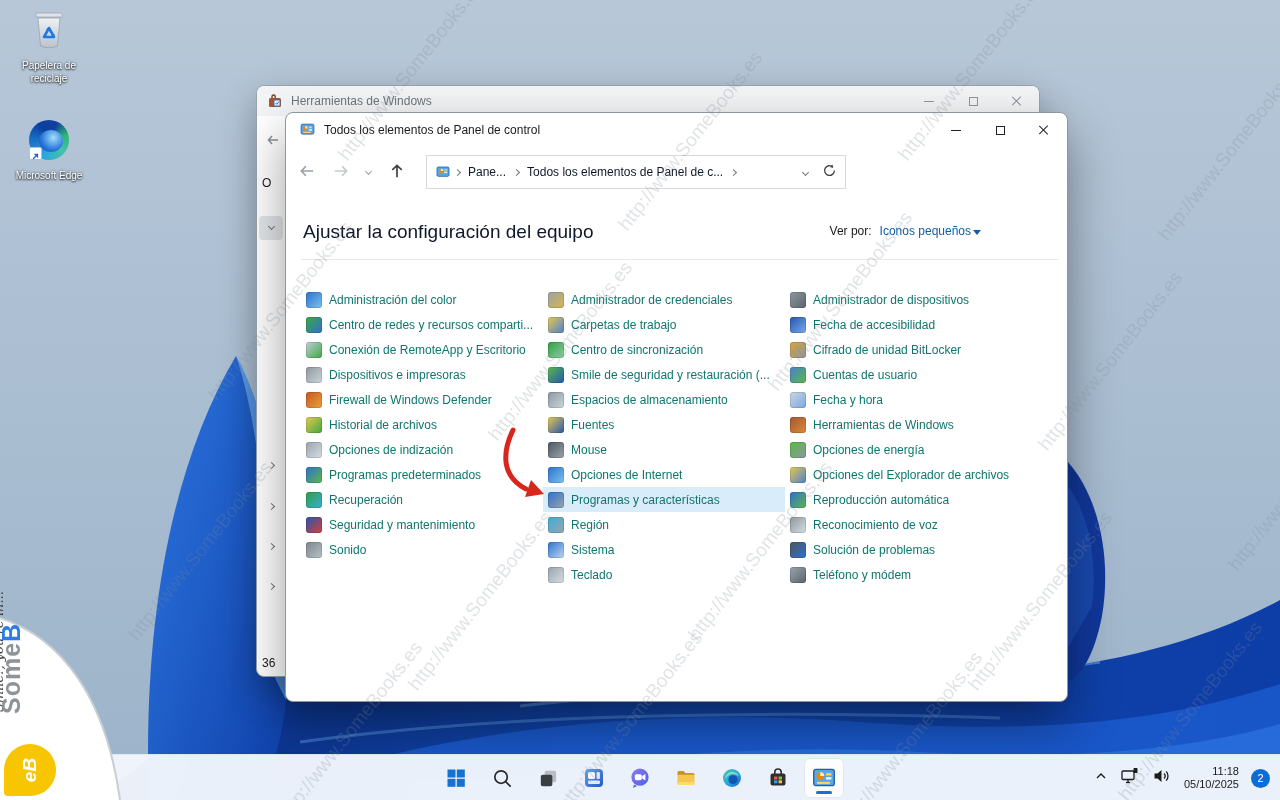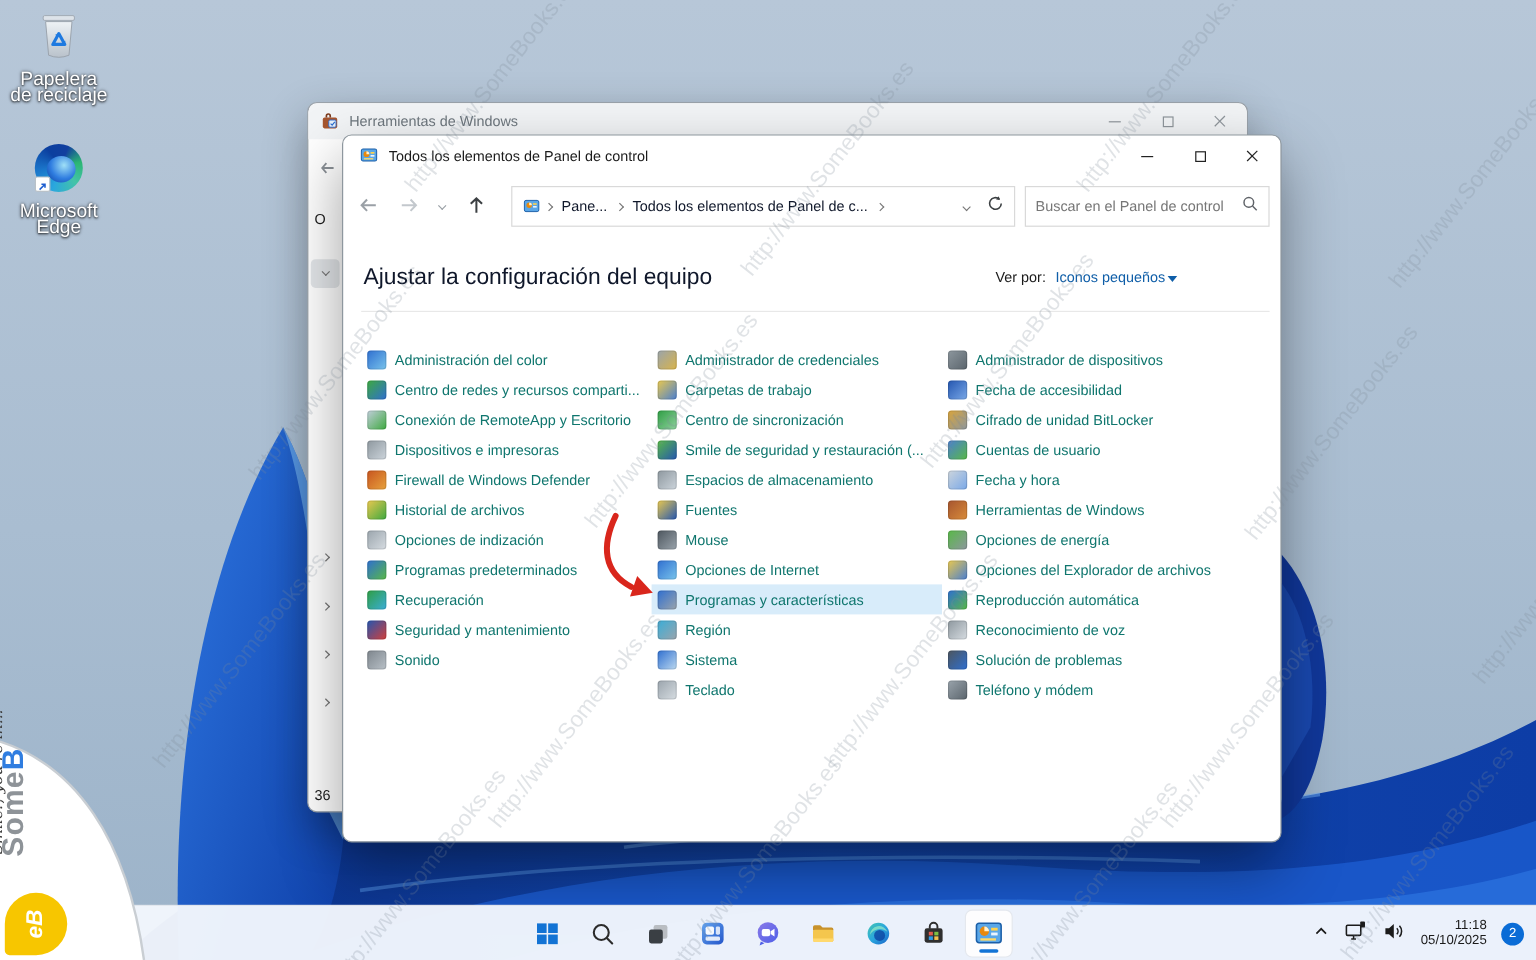--- a/index.html
+++ b/index.html
@@ -3,21 +3,21 @@
 <meta charset="utf-8">
 <style>
   * { margin:0; padding:0; box-sizing:border-box; }
   html,body { width:1280px; height:800px; overflow:hidden;
     font-family:"Liberation Sans","DejaVu Sans",sans-serif; }
   #screen { position:relative; width:1280px; height:800px; overflow:hidden; background:#aebfd2; }
   #bloom { position:absolute; inset:0; z-index:0; }
 
   
   .desktop-icon { position:absolute; width:86px; text-align:center; z-index:2; cursor:default; }
-  .desktop-icon .dlabel { display:block; margin-top:3px; font-size:16px; color:#fff;
+  .desktop-icon .dlabel { display:block; margin-top:3px; font-size:10px; color:#fff;
     text-shadow:0 1px 2px rgba(0,0,0,.85), 0 0 3px rgba(0,0,0,.6); line-height:13px; }
   .dicon { display:inline-block; position:relative; width:44px; height:44px; }
   .edge-ball { position:absolute; inset:2px; border-radius:50%;
     background:conic-gradient(from 140deg at 55% 45%, #43c3a8, #2aa7de, #1a74c9, #0b3f9f, #123f9f, #2bb673, #43c3a8); }
   .edge-in { position:absolute; left:12px; top:12px; width:24px; height:22px; border-radius:50%;
     background:radial-gradient(circle at 60% 35%, #9fe0f7 0%, #2f7de0 55%, #0b3f9f 100%); }
   .sc-badge { position:absolute; left:2px; bottom:2px; width:13px; height:13px; background:#fff;
     border:1px solid #b9c1c8; border-radius:2px; }
 
   
@@ -271,29 +271,20 @@
         <span style="flex:1;"></span>
         <span class="chev d" style="margin-right:14px;"></span>
         <span>
           <svg width="15" height="15" viewBox="0 0 16 16">
               <path d="M 13.2 8 A 5.2 5.2 0 1 1 11.6 4.3" stroke="#3c4043" stroke-width="1.4" fill="none"></path>
               <path d="M 11 1.6 L 12 5 L 8.6 4.6 Z" fill="#3c4043"></path>
             </svg>
         </span>
       </div>
 
-      <div id="search-box">
-        <input type="text" placeholder="Buscar en el Panel de control" style="">
-        <span>
-          <svg width="14" height="14" viewBox="0 0 16 16">
-              <circle cx="6.5" cy="6.5" r="4.6" stroke="#5f6368" stroke-width="1.4" fill="none"></circle>
-              <path d="M 10 10 L 14 14" stroke="#5f6368" stroke-width="1.4"></path>
-            </svg>
-        </span>
-      </div>
     </div>
 
     <div id="cp-header">
       <span class="big-title">Ajustar la configuración del equipo</span>
       <span id="viewby">
         <span class="vlabel">Ver por:</span>
         <span>
           <span class="vvalue">Iconos pequeños</span><span class="tri-down"></span>
         </span>
       </span>

